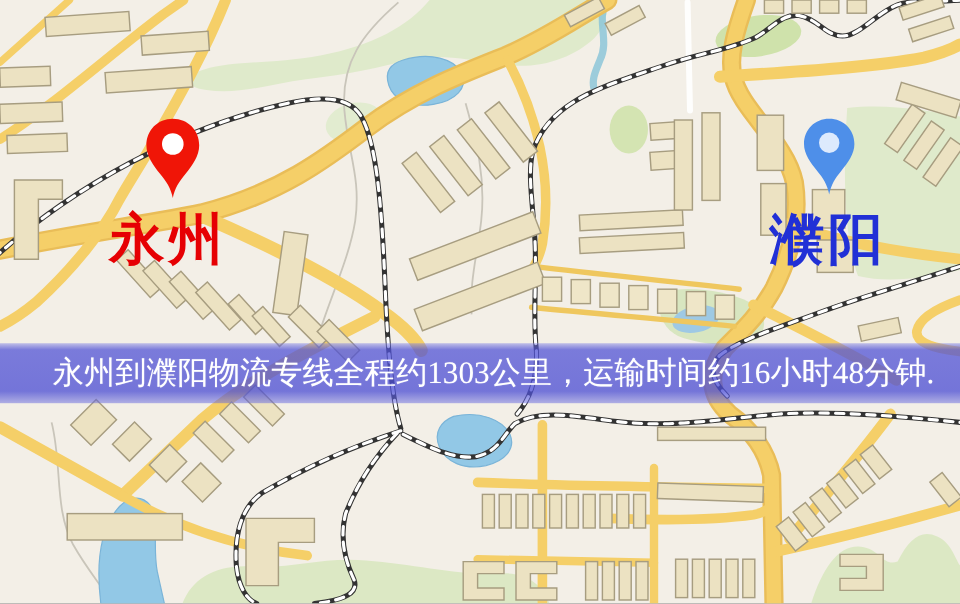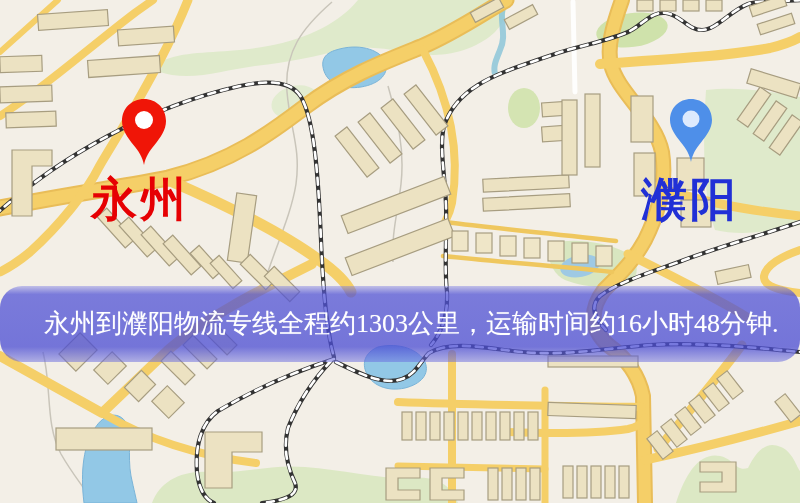--- a/index.html
+++ b/index.html
@@ -4,27 +4,27 @@
 <style>
   html,body{margin:0;padding:0;background:#888;}
   .map-canvas{
     position:relative;width:800px;height:503px;overflow:hidden;
     background:#f3efe7;
     font-family:"Liberation Serif","DejaVu Serif",serif;
   }
   .map-canvas svg.base{position:absolute;left:0;top:0;}
   
   .info-banner{
-    position:absolute;left:0;top:286px;width:800px;height:76px;
+    position:absolute;left:0;top:286px;width:800px;height:50px;
     background:linear-gradient(180deg,
       rgba(122,124,230,0.42) 0%,
       rgba(80,82,214,0.74) 11%,
       rgba(76,78,212,0.76) 80%,
       rgba(108,110,224,0.50) 100%);
-    display:flex;align-items:center;border-radius:22px;
+    display:flex;align-items:center;
   }
   .info-banner .route-text{
     color:#ffffff;font-size:26px;line-height:1.1;
     padding-left:44px;white-space:nowrap;letter-spacing:0px;
     text-shadow:0 0 1px rgba(255,255,255,.35);
   }
   .overlay-svg{position:absolute;left:0;top:0;pointer-events:none;}
   .city-label{font-size:46px;letter-spacing:3px;font-weight:600;}
 </style>
 </head>

